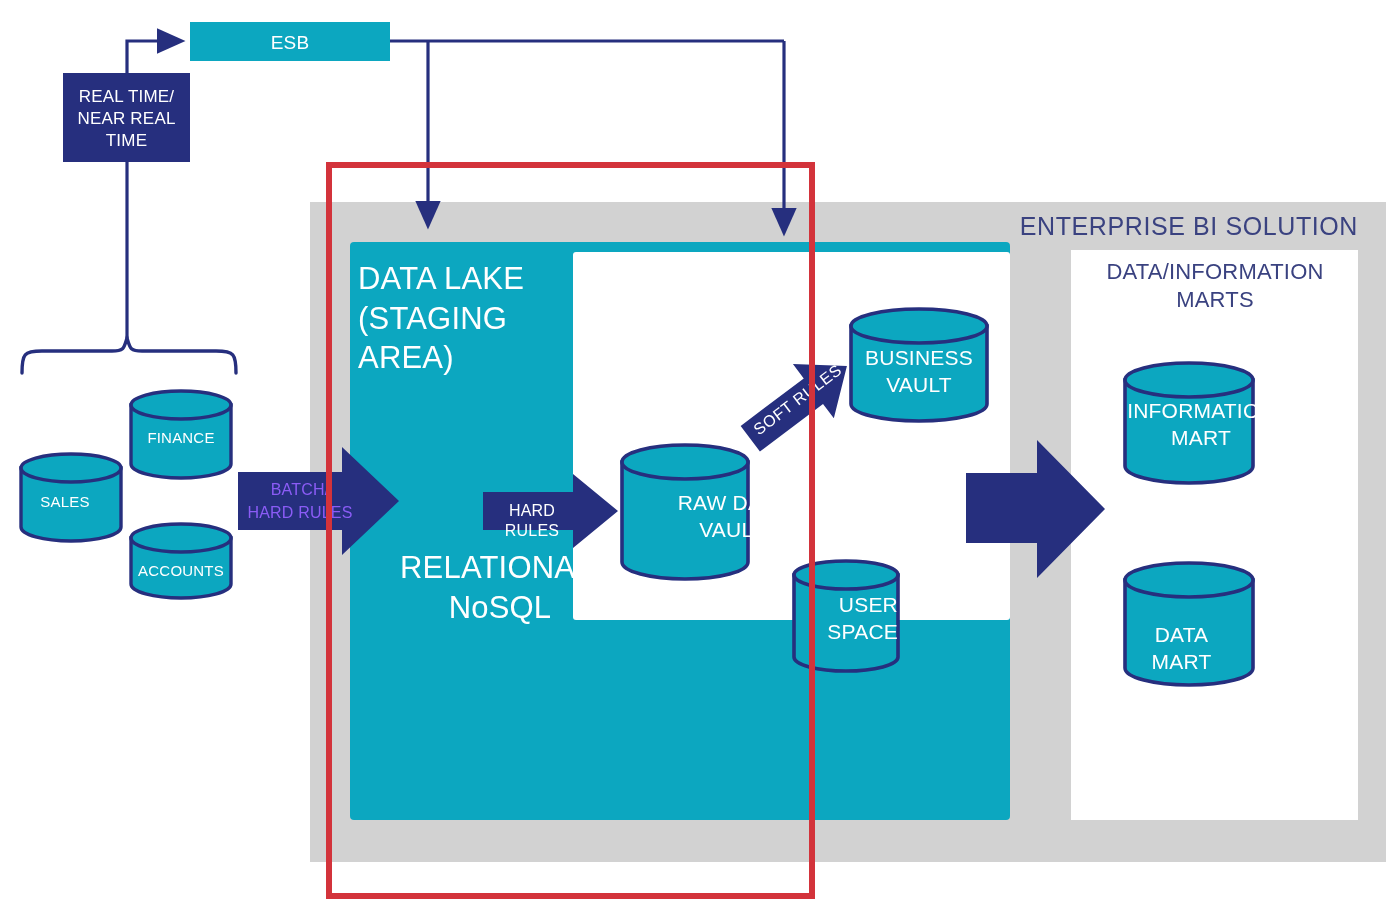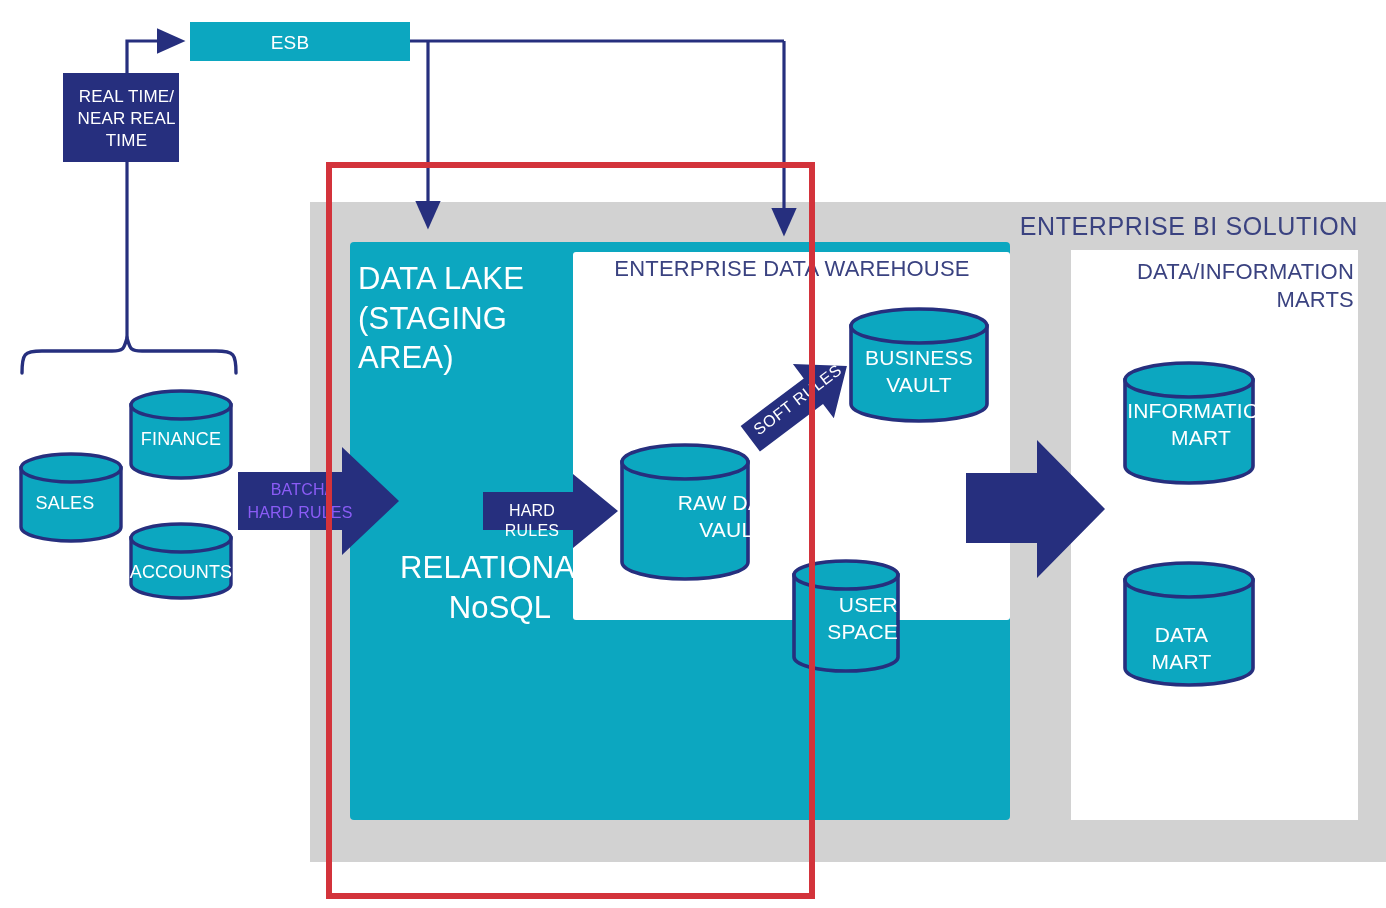--- a/index.html
+++ b/index.html
@@ -68,21 +68,21 @@
   .panel-title {
     font-size: 22px;
     text-align: center;
   }
   .bi-title {
     font-size: 25px;
     text-align: right;
     letter-spacing: 0.6px;
   }
   .cyl-label {
-    font-size: 18px;
+    font-size: 15px;
     text-align: center;
     color: #ffffff;
   }
   .cyl-label-lg {
     font-size: 21px;
     text-align: center;
     color: #ffffff;
   }
   .arrow-label {
     font-size: 16px;
@@ -207,25 +207,25 @@
       <path d="M1125,380 L1125,466 A64,17 0 0 0 1253,466 L1253,380 Z" fill="#0ca7c0" stroke="#262f7e" stroke-width="3.6"></path>
       <ellipse cx="1189" cy="380" rx="64" ry="17" fill="#0ca7c0" stroke="#262f7e" stroke-width="3.6"></ellipse>
     </g>
 
     <g>
       <path d="M1125,580 L1125,668 A64,17 0 0 0 1253,668 L1253,580 Z" fill="#0ca7c0" stroke="#262f7e" stroke-width="3.6"></path>
       <ellipse cx="1189" cy="580" rx="64" ry="17" fill="#0ca7c0" stroke="#262f7e" stroke-width="3.6"></ellipse>
     </g>
   </svg>
 
-  <div class="abs teal-box" style="left:190px; top:22px; width:220px; height:39px;">
+  <div class="abs teal-box" style="left:190px; top:22px; width:200px; height:39px;">
     <span class="lbl t-white esb-label" style="left:0; top:9px;">ESB</span>
   </div>
 
-  <div class="abs navy-box" style="left:63px; top:73px; width:116px; height:89px;">
+  <div class="abs navy-box" style="left:63px; top:73px; width:127px; height:89px;">
     <span class="lbl t-white rt-label" style="left:0; top:13px;">REAL TIME/
 NEAR REAL
 TIME</span>
   </div>
 
   <span class="lbl cyl-label" style="left:21px; top:492px; width:88px;">SALES</span>
   <span class="lbl cyl-label" style="left:131px; top:428px; width:100px;">FINANCE</span>
   <span class="lbl cyl-label" style="left:128px; top:561px; width:106px;">ACCOUNTS</span>
 
   <span class="lbl arrow-label" style="left:241px; top:478px; width:118px;">BATCH/
@@ -234,34 +234,33 @@
   <span class="lbl arrow-label-1" style="left:487px; top:501px; width:90px;">HARD RULES</span>
 
   <span class="lbl soft-rules-label" style="left:743px; top:390px; width:110px;">SOFT RULES</span>
 
   <span class="lbl t-white section-title" style="left:358px; top:259px; width:230px;">DATA LAKE
 (STAGING AREA)</span>
 
   <span class="lbl t-white section-title" style="left:400px; top:548px; width:200px; text-align:center;">RELATIONAL/
 NoSQL</span>
 
-  <span class="lbl t-navy panel-title" style="left:612px; top:255px; width:360px;">ENTERPRISE DATA WAREHOUSE</span>
 
   <span class="lbl cyl-label-lg" style="left:622px; top:490px; width:126px;margin-left:47px;">RAW DATA
 VAULT</span>
 
   <span class="lbl cyl-label-lg" style="left:851px; top:345px; width:136px;">BUSINESS
 VAULT</span>
 
   <span class="lbl cyl-label-lg" style="left:794px; top:592px; width:104px;text-align:right;">USER
 SPACE</span>
 
   <span class="lbl t-navy bi-title" style="left:1000px; top:210px; width:358px;">ENTERPRISE BI SOLUTION</span>
 
-  <span class="lbl t-navy panel-title" style="left:1076px; top:258px; width:278px;text-align:right;">DATA/INFORMATION
+  <span class="lbl t-navy panel-title" style="left:1076px; top:258px; width:278px;">DATA/INFORMATION
 MARTS</span>
 
   <span class="lbl cyl-label-lg" style="left:1125px; top:398px; width:152px;">INFORMATION
 MART</span>
 
   <span class="lbl cyl-label-lg" style="left:1125px; top:622px; width:113px;">DATA MART</span>
 
   <div class="abs red-frame" style="left:326px; top:162px; width:477px; height:725px;"></div>
 
 </div>

